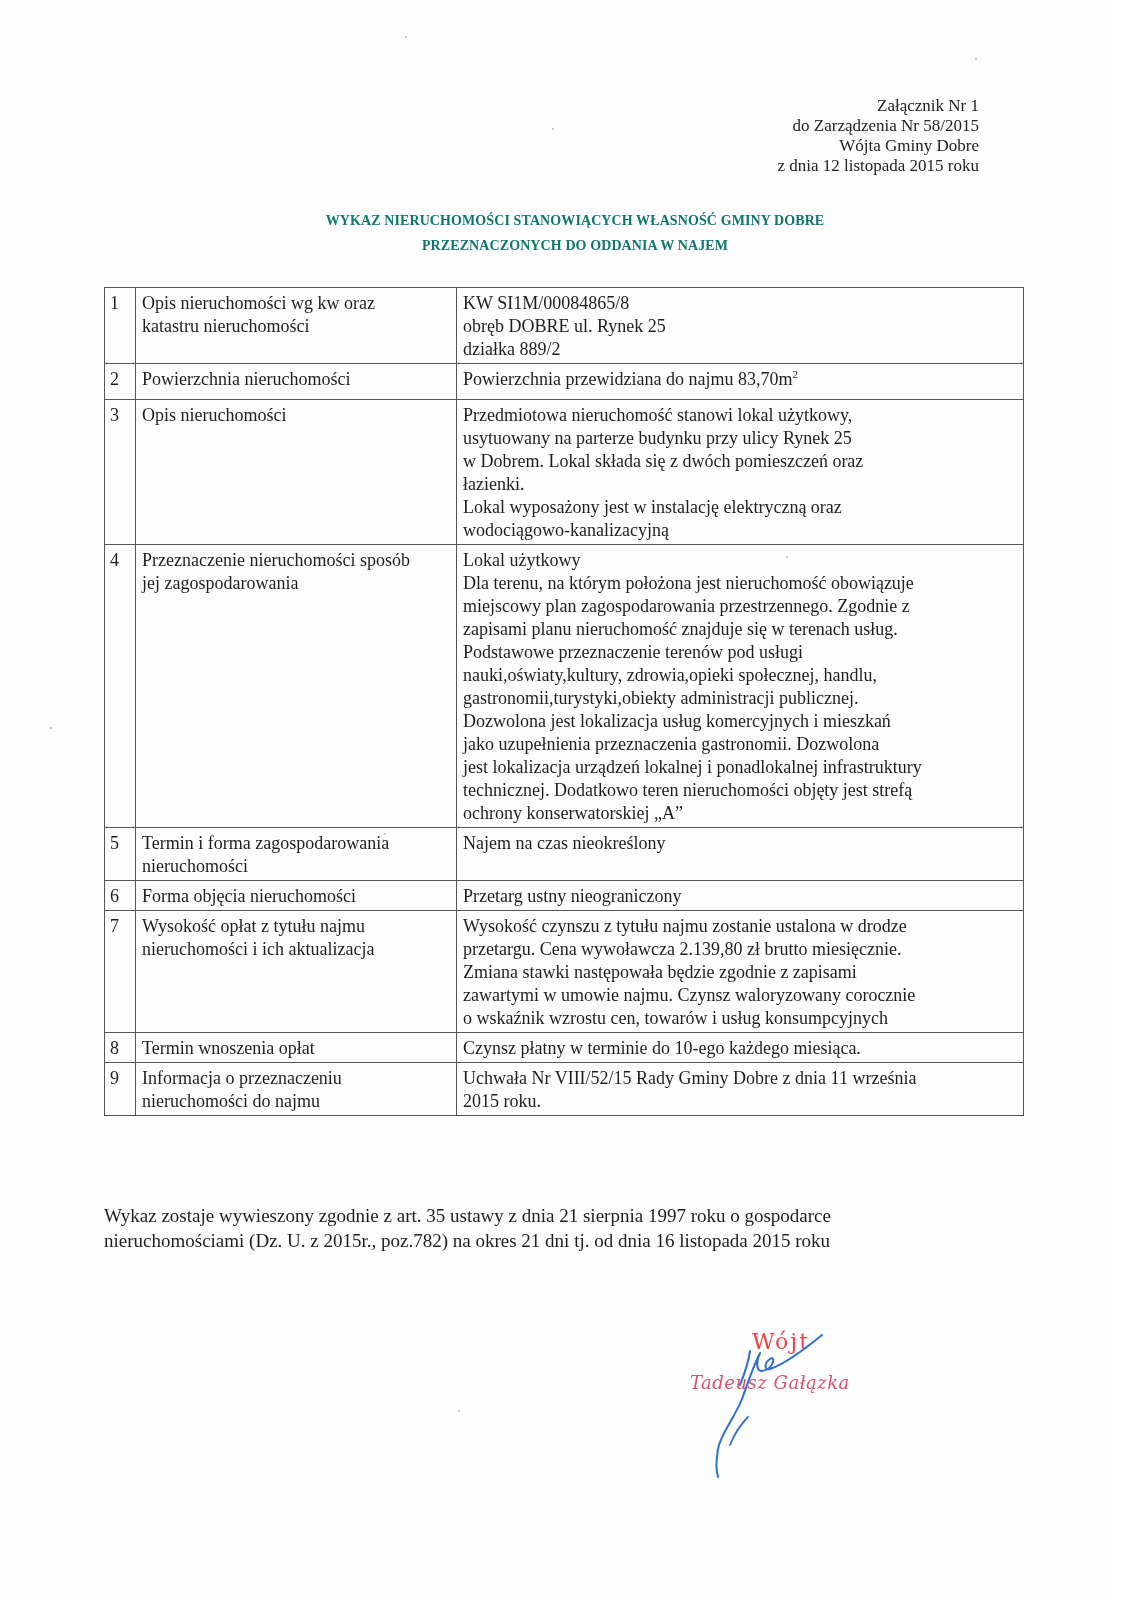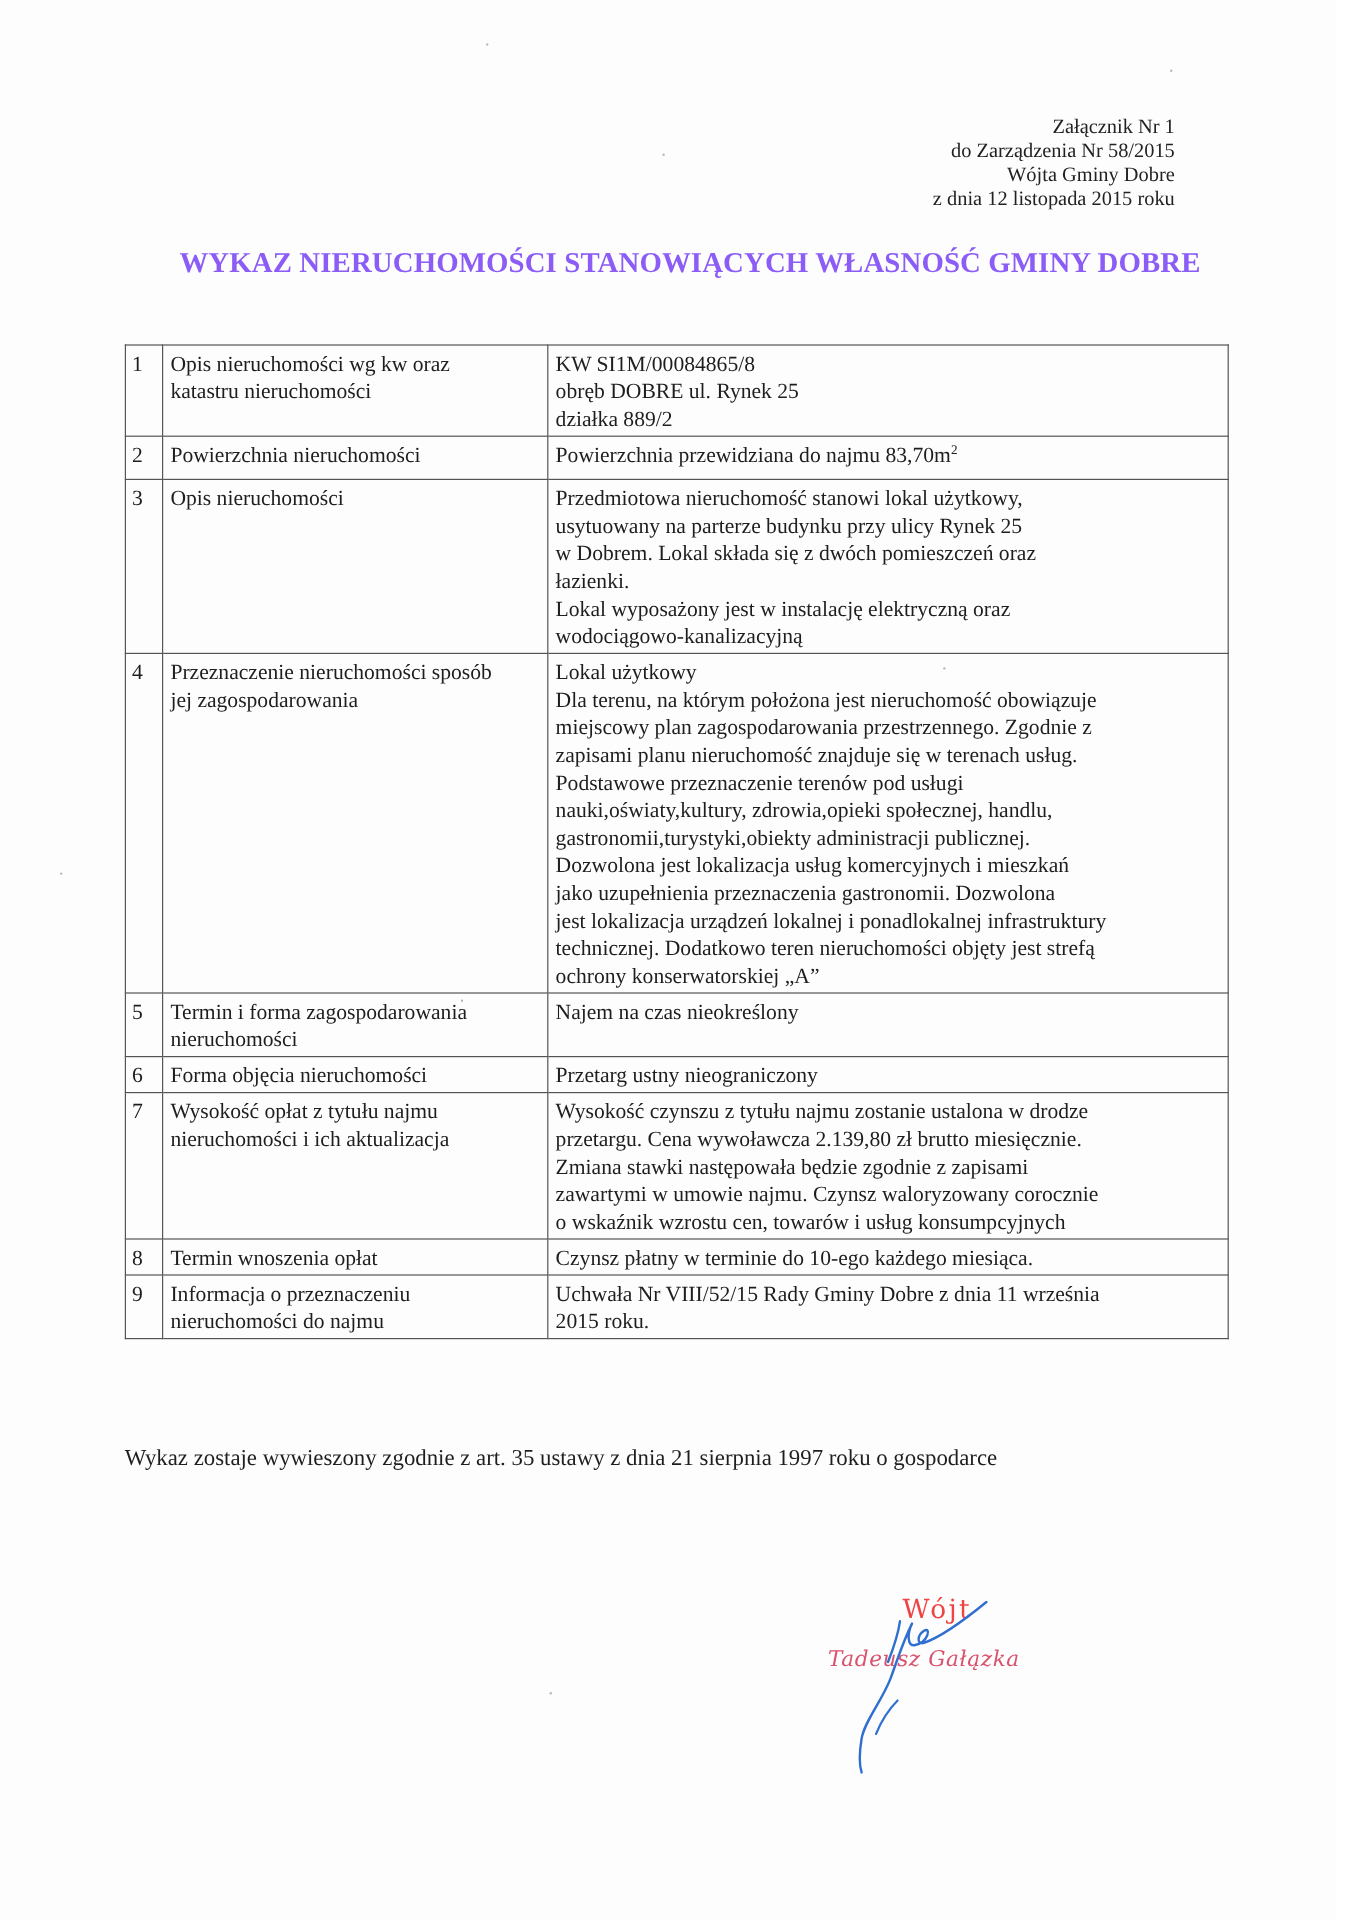--- a/index.html
+++ b/index.html
@@ -37,23 +37,23 @@
       color: #222;
     }
     .header-block div { white-space: nowrap; }
     .title-block {
       position: absolute;
       left: 100px;
       width: 950px;
       top: 208px;
       text-align: center;
       font-weight: bold;
-      font-size: 24px;
+      font-size: 14px;
       line-height: 25px;
-      color: #8b5cf6;
+      color: #0f766e;
       letter-spacing: 0.1px;
     }
     .title-block div { white-space: nowrap; }
 
     table.wykaz {
       position: absolute;
       left: 104px;
       top: 287px;
       width: 920px;
       border-collapse: collapse;
@@ -139,20 +139,21 @@
 
   <div class="header-block">
     <div>Załącznik Nr 1</div>
     <div>do Zarządzenia Nr 58/2015</div>
     <div>Wójta Gminy Dobre</div>
     <div>z dnia 12 listopada 2015 roku</div>
   </div>
 
   <div class="title-block">
     <div>WYKAZ NIERUCHOMOŚCI STANOWIĄCYCH WŁASNOŚĆ GMINY DOBRE</div>
+    <div>PRZEZNACZONYCH DO ODDANIA W NAJEM</div>
   </div>
 
   <table class="wykaz">
     <tbody>
 
       <tr>
         <td class="num">1</td>
         <td class="label">
           <span class="line">Opis nieruchomości wg kw oraz</span>
           <span class="line">katastru nieruchomości</span>
@@ -266,20 +267,21 @@
         <td class="value">
           <span class="line">Uchwała Nr VIII/52/15 Rady Gminy Dobre z dnia 11 września</span>
           <span class="line">2015 roku.</span>
         </td>
       </tr>
     </tbody>
   </table>
 
   <div class="note-block">
     <span class="line">Wykaz zostaje wywieszony zgodnie z art. 35 ustawy z dnia 21 sierpnia 1997 roku o gospodarce</span>
+    <span class="line">nieruchomościami (Dz. U. z 2015r., poz.782) na okres 21 dni tj. od dnia 16 listopada 2015 roku</span>
   </div>
 
   <div class="stamp">
     <div class="stamp-title" style="color: #ef4444;">Wójt</div>
     <div class="stamp-name" style="color: rgb(216, 83, 110);">Tadeusz Gałązka</div>
     <svg class="signature" viewBox="0 0 200 160">
       <path d="M132 10 C 110 28, 92 40, 80 44 C 74 46, 74 38, 80 34 C 86 30, 84 44, 72 46 C 66 47, 66 36, 70 28 C 62 44, 58 58, 52 74 C 44 94, 30 110, 28 124 C 26 136, 26 146, 28 152" fill="none" stroke="#2f6fd0" stroke-width="2" stroke-linecap="round" stroke-linejoin="round"></path>
       <path d="M60 26 C 58 40, 54 50, 50 60" fill="none" stroke="#2f6fd0" stroke-width="2" stroke-linecap="round"></path>
       <path d="M40 120 C 44 110, 50 100, 58 92" fill="none" stroke="#2f6fd0" stroke-width="1.8" stroke-linecap="round"></path>
     </svg>

